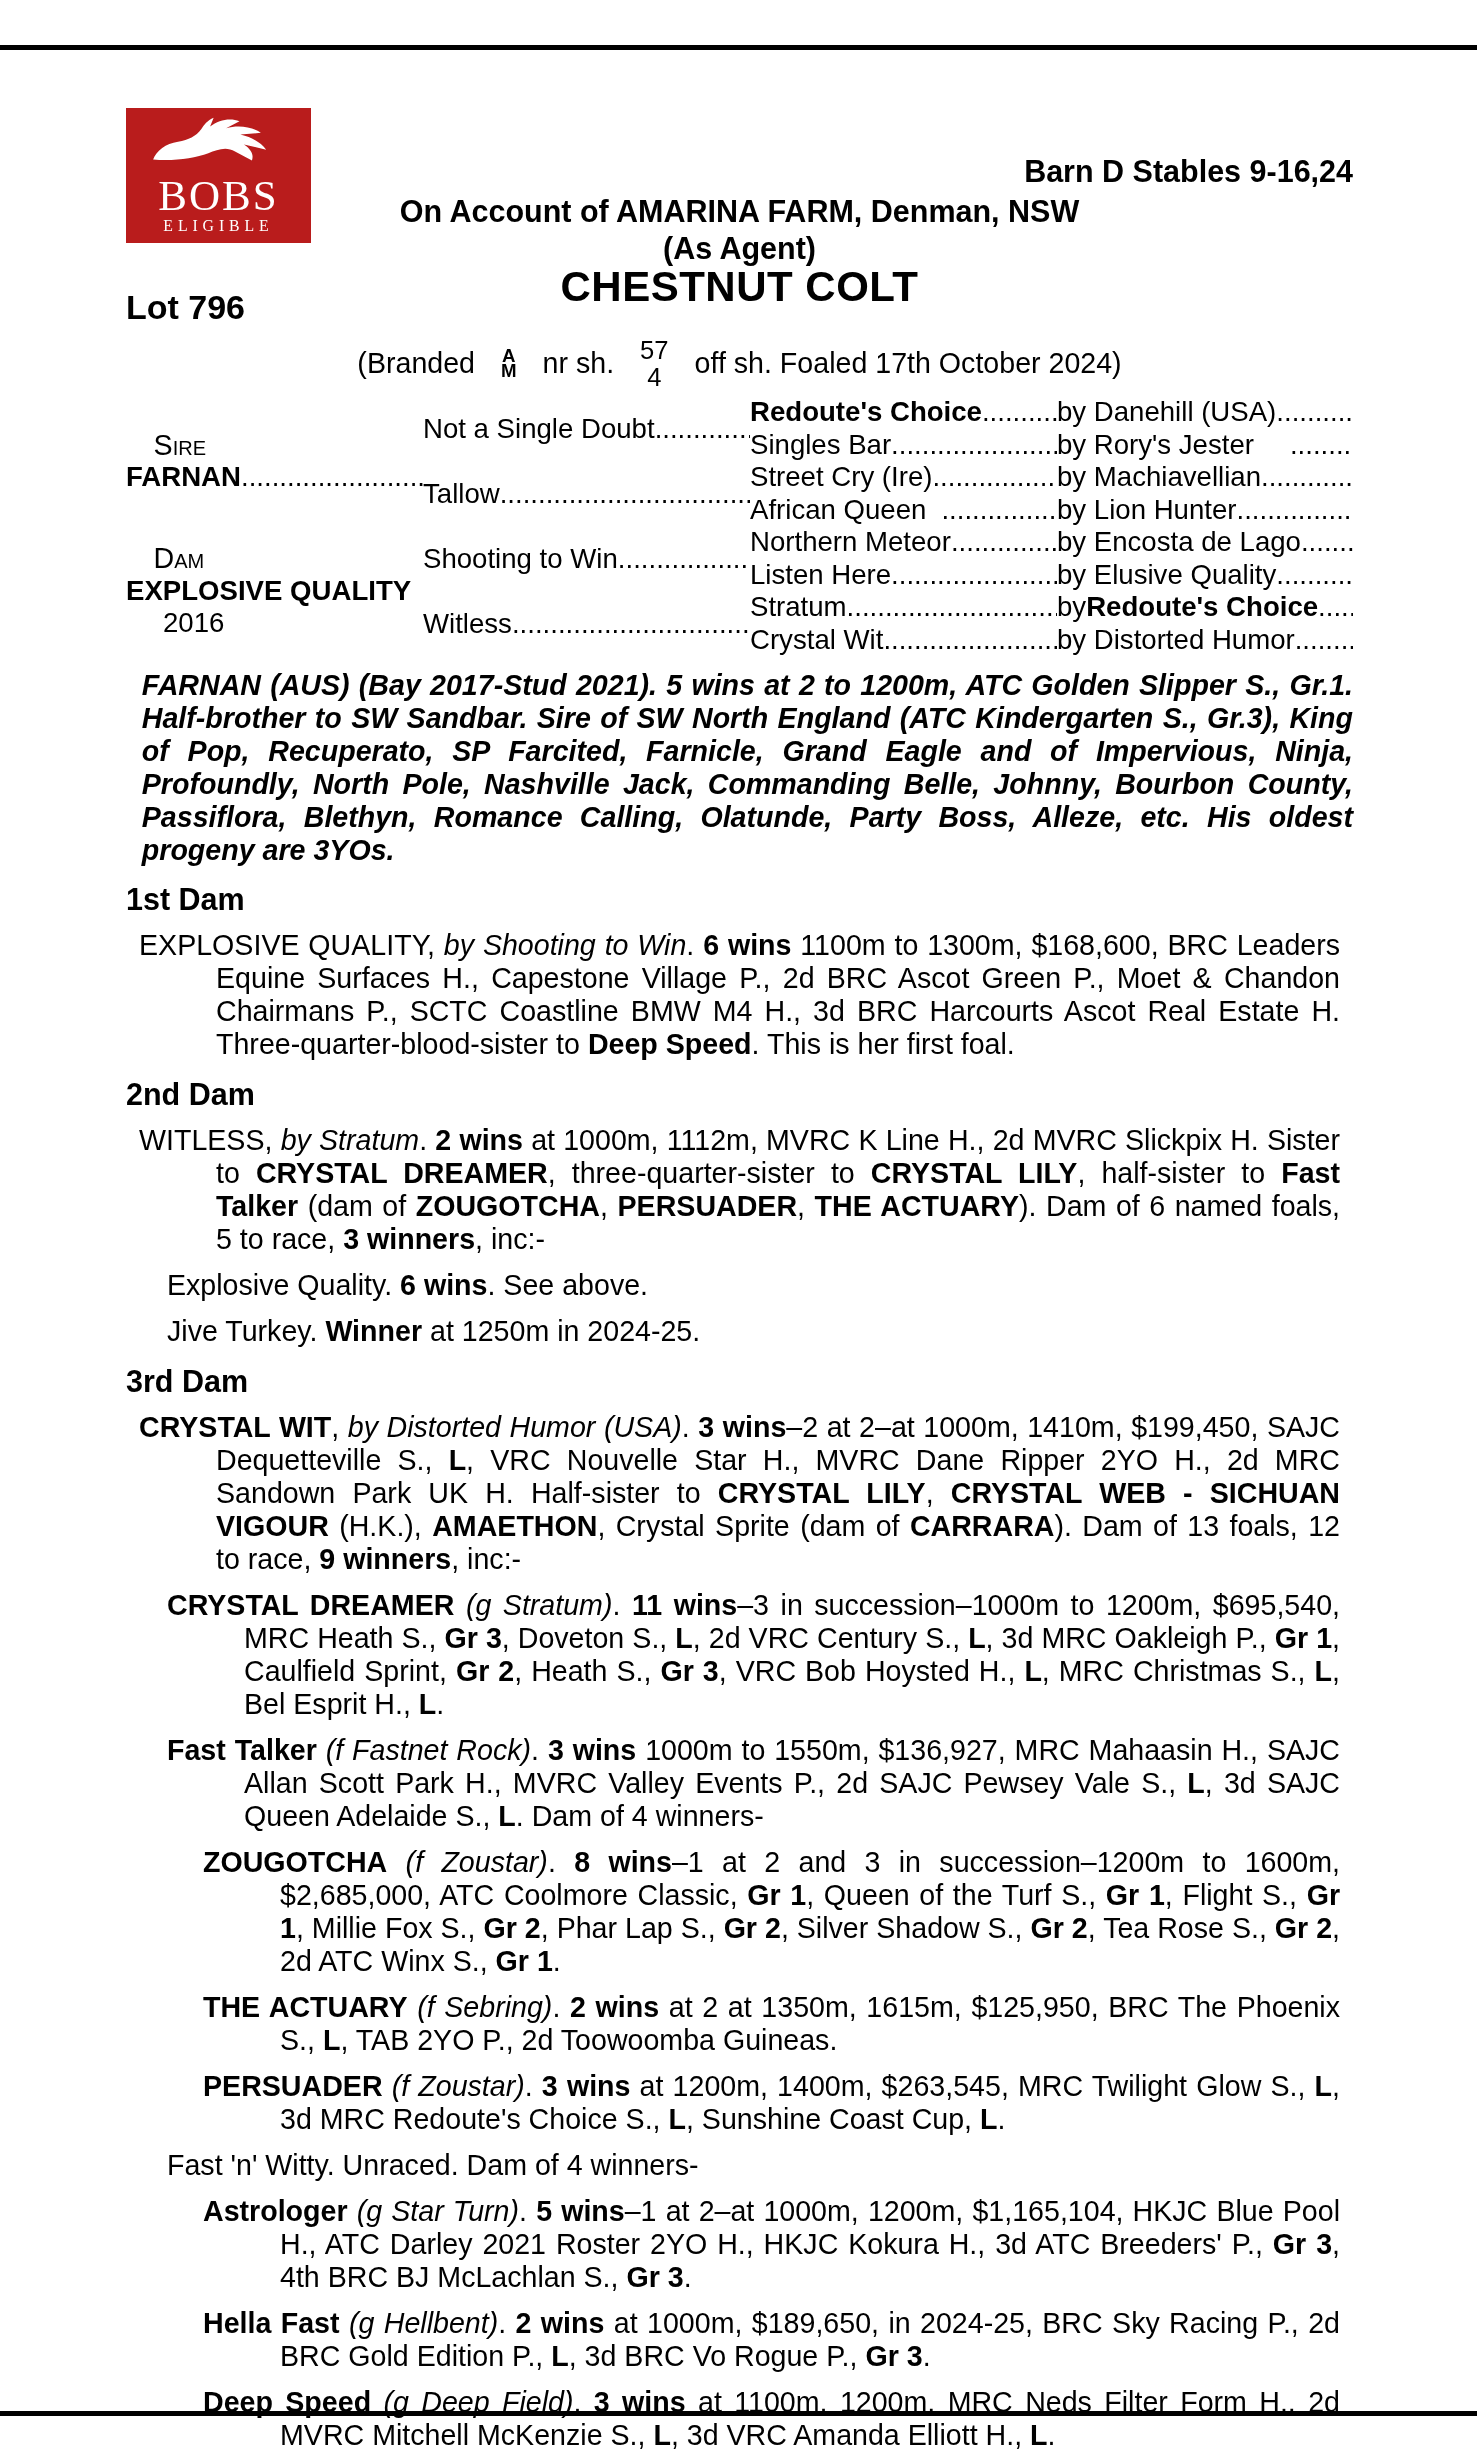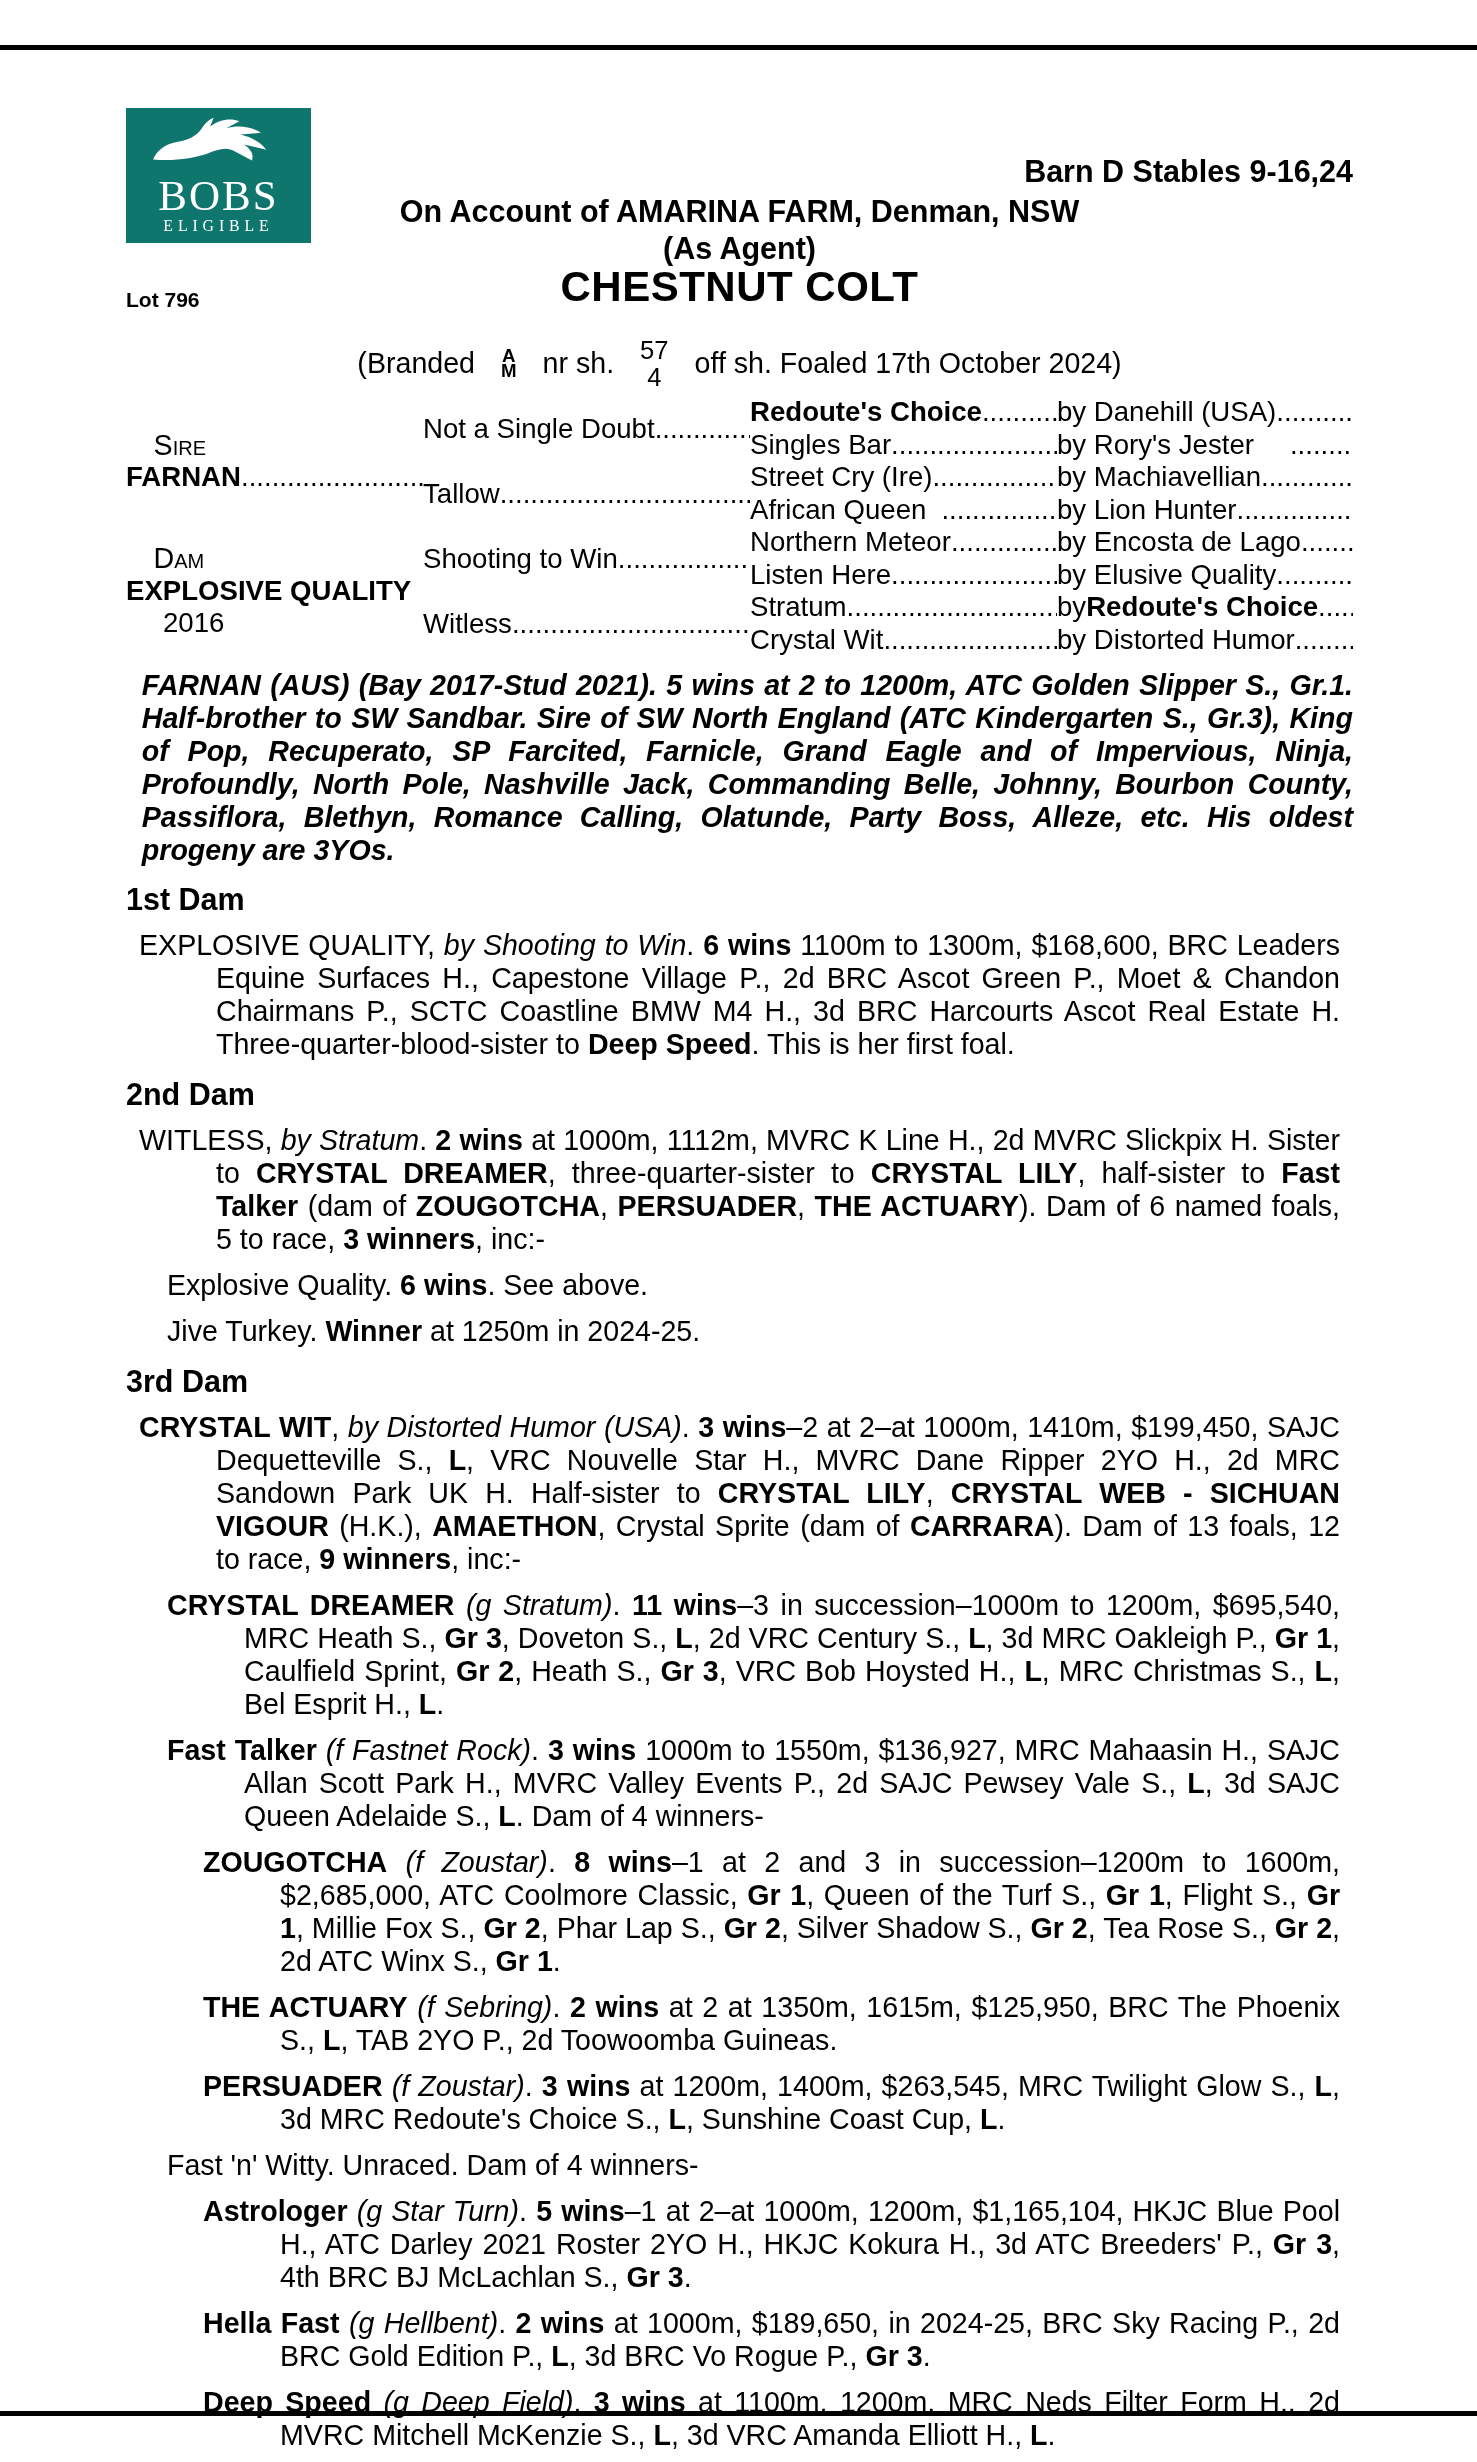--- a/index.html
+++ b/index.html
@@ -4,29 +4,29 @@
 <style>
   html,body{margin:0;padding:0;background:#ffffff;}
   .page{position:relative;width:1478px;height:2463px;background:#ffffff;color:#000;
         font-family:"Liberation Sans","DejaVu Sans",sans-serif;overflow:hidden;}
   .rule{position:absolute;left:0;width:1478px;height:4.9px;background:#000;}
   .rule-top{top:45px;}
   .rule-bottom{top:2411px;}
   .content{position:absolute;left:126px;top:0;width:1227px;}
 
   
-  .logo{position:absolute;left:0;top:108px;width:185px;height:135px;background:#0f766e;color:#fff;
+  .logo{position:absolute;left:0;top:108px;width:185px;height:135px;background:#b91c1c;color:#fff;
         display:flex;flex-direction:column;align-items:center;justify-content:flex-end;padding-bottom:6.9px;box-sizing:border-box;}
   .logo svg{width:148px;height:57px;margin-bottom:2px;}
   .logo-bobs{font-family:"Liberation Serif","DejaVu Serif",serif;font-size:43px;line-height:1;letter-spacing:2px;}
   .logo-eligible{font-family:"Liberation Serif","DejaVu Serif",serif;font-size:15.8px;line-height:1.2;letter-spacing:4.9px;}
   .barn{position:absolute;top:154px;left:0;width:100%;text-align:right;font-weight:bold;font-size:30.5px;}
   .account{position:absolute;top:194px;left:0;width:100%;text-align:center;font-weight:bold;font-size:30.5px;}
   .agent{position:absolute;top:231px;left:0;width:100%;text-align:center;font-weight:bold;font-size:30.5px;}
-  .lot{position:absolute;top:288px;left:0;font-weight:bold;font-size:21px;}
+  .lot{position:absolute;top:288px;left:0;font-weight:bold;font-size:34px;}
   .colt-title{position:absolute;top:263px;left:0;width:100%;text-align:center;font-weight:bold;font-size:42px;letter-spacing:0.5px;}
   .branded{position:absolute;top:337px;left:0;width:100%;display:flex;justify-content:center;align-items:center;gap:26px;font-size:28.6px;}
   .brand-mark{display:inline-flex;flex-direction:column;align-items:center;font-size:18.7px;line-height:0.8;font-weight:bold;}
   .brand-no{display:inline-flex;flex-direction:column;align-items:center;font-size:25.6px;line-height:1.05;}
 
   
   .flow{position:absolute;top:396px;left:0;width:100%;}
   .pedigree{display:grid;grid-template-columns:297px 327px 307px auto;grid-auto-rows:32.5px;width:100%;font-size:27.6px;}
   .ped-block{display:flex;flex-direction:column;justify-content:center;}
   .gen-label{font-variant:small-caps;font-size:28.6px;line-height:32.5px;padding-left:27.6px;}

